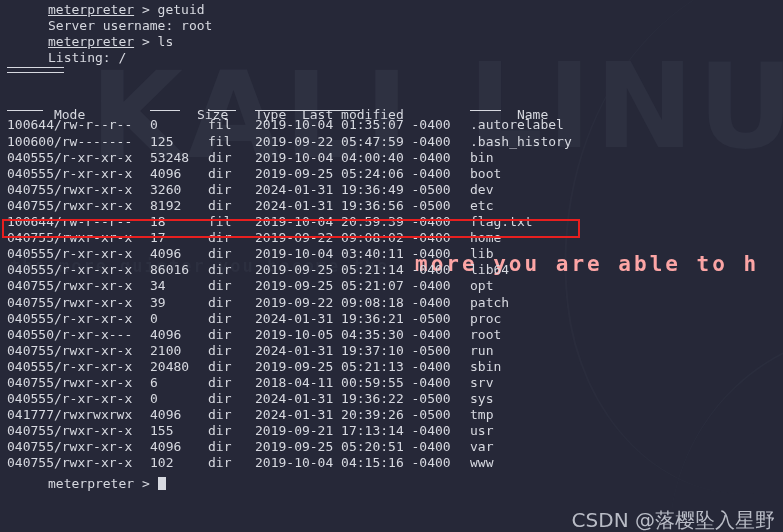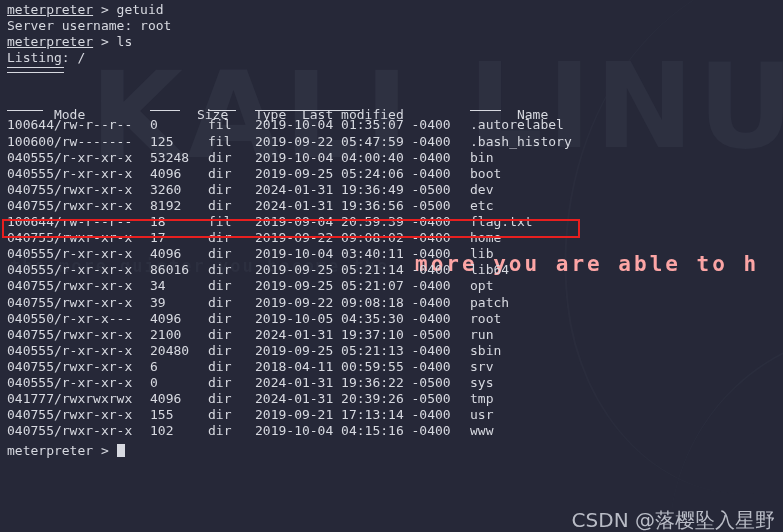--- a/index.html
+++ b/index.html
@@ -81,20 +81,21 @@
     border-top: 2px solid #2a2d3d;
     border-radius: 70% 0 0 0;
     transform: rotate(-10deg);
   }
 
   
   .lines {
     position: relative;
     z-index: 2;
     padding: 2px 0 0 7px;
+    margin-left: 41px;
   }
   .line {
     height: 16.1px;
     white-space: pre;
   }
   .prompt-name {
     text-decoration: underline;
   }
   .listing-rule {
     position: relative;
@@ -210,33 +211,35 @@
       <i class="u-date"></i>
       <i class="u-name"></i>
     </div>
     <div id="rows-container">
         <div class="row"><span class="c-mode">100644/rw-r--r--</span><span class="c-size">0</span><span class="c-type">fil</span><span class="c-date">2019-10-04 01:35:07 -0400</span><span class="c-name">.autorelabel</span></div>
         <div class="row"><span class="c-mode">100600/rw-------</span><span class="c-size">125</span><span class="c-type">fil</span><span class="c-date">2019-09-22 05:47:59 -0400</span><span class="c-name">.bash_history</span></div>
         <div class="row"><span class="c-mode">040555/r-xr-xr-x</span><span class="c-size">53248</span><span class="c-type">dir</span><span class="c-date">2019-10-04 04:00:40 -0400</span><span class="c-name">bin</span></div>
         <div class="row"><span class="c-mode">040555/r-xr-xr-x</span><span class="c-size">4096</span><span class="c-type">dir</span><span class="c-date">2019-09-25 05:24:06 -0400</span><span class="c-name">boot</span></div>
         <div class="row"><span class="c-mode">040755/rwxr-xr-x</span><span class="c-size">3260</span><span class="c-type">dir</span><span class="c-date">2024-01-31 19:36:49 -0500</span><span class="c-name">dev</span></div>
         <div class="row"><span class="c-mode">040755/rwxr-xr-x</span><span class="c-size">8192</span><span class="c-type">dir</span><span class="c-date">2024-01-31 19:36:56 -0500</span><span class="c-name">etc</span></div>
-        <div class="row"><span class="c-mode">100644/rw-r--r--</span><span class="c-size">18</span><span class="c-type">fil</span><span class="c-date">2019-09-04 20:59:39 -0400</span><span class="c-name">flag.txt</span></div>
+        <div class="row"><span class="c-mode">100644/rw-r--r--</span><span class="c-size">18</span><span class="c-type">fil</span><span class="c-date">2019-10-04 20:59:39 -0400</span><span class="c-name">flag.txt</span></div>
         <div class="row"><span class="c-mode">040755/rwxr-xr-x</span><span class="c-size">17</span><span class="c-type">dir</span><span class="c-date">2019-09-22 09:08:02 -0400</span><span class="c-name">home</span></div>
         <div class="row"><span class="c-mode">040555/r-xr-xr-x</span><span class="c-size">4096</span><span class="c-type">dir</span><span class="c-date">2019-10-04 03:40:11 -0400</span><span class="c-name">lib</span></div>
         <div class="row"><span class="c-mode">040555/r-xr-xr-x</span><span class="c-size">86016</span><span class="c-type">dir</span><span class="c-date">2019-09-25 05:21:14 -0400</span><span class="c-name">lib64</span></div>
         <div class="row"><span class="c-mode">040755/rwxr-xr-x</span><span class="c-size">34</span><span class="c-type">dir</span><span class="c-date">2019-09-25 05:21:07 -0400</span><span class="c-name">opt</span></div>
         <div class="row"><span class="c-mode">040755/rwxr-xr-x</span><span class="c-size">39</span><span class="c-type">dir</span><span class="c-date">2019-09-22 09:08:18 -0400</span><span class="c-name">patch</span></div>
+        <div class="row"><span class="c-mode">040555/r-xr-xr-x</span><span class="c-size">0</span><span class="c-type">dir</span><span class="c-date">2024-01-31 19:36:21 -0500</span><span class="c-name">proc</span></div>
         <div class="row"><span class="c-mode">040550/r-xr-x---</span><span class="c-size">4096</span><span class="c-type">dir</span><span class="c-date">2019-10-05 04:35:30 -0400</span><span class="c-name">root</span></div>
         <div class="row"><span class="c-mode">040755/rwxr-xr-x</span><span class="c-size">2100</span><span class="c-type">dir</span><span class="c-date">2024-01-31 19:37:10 -0500</span><span class="c-name">run</span></div>
         <div class="row"><span class="c-mode">040555/r-xr-xr-x</span><span class="c-size">20480</span><span class="c-type">dir</span><span class="c-date">2019-09-25 05:21:13 -0400</span><span class="c-name">sbin</span></div>
         <div class="row"><span class="c-mode">040755/rwxr-xr-x</span><span class="c-size">6</span><span class="c-type">dir</span><span class="c-date">2018-04-11 00:59:55 -0400</span><span class="c-name">srv</span></div>
         <div class="row"><span class="c-mode">040555/r-xr-xr-x</span><span class="c-size">0</span><span class="c-type">dir</span><span class="c-date">2024-01-31 19:36:22 -0500</span><span class="c-name">sys</span></div>
         <div class="row"><span class="c-mode">041777/rwxrwxrwx</span><span class="c-size">4096</span><span class="c-type">dir</span><span class="c-date">2024-01-31 20:39:26 -0500</span><span class="c-name">tmp</span></div>
         <div class="row"><span class="c-mode">040755/rwxr-xr-x</span><span class="c-size">155</span><span class="c-type">dir</span><span class="c-date">2019-09-21 17:13:14 -0400</span><span class="c-name">usr</span></div>
+        <div class="row"><span class="c-mode">040755/rwxr-xr-x</span><span class="c-size">4096</span><span class="c-type">dir</span><span class="c-date">2019-09-25 05:20:51 -0400</span><span class="c-name">var</span></div>
         <div class="row"><span class="c-mode">040755/rwxr-xr-x</span><span class="c-size">102</span><span class="c-type">dir</span><span class="c-date">2019-10-04 04:15:16 -0400</span><span class="c-name">www</span></div>
       </div>
   </div>
 
   <div class="lines" style="padding-top:4px">
     <div class="line"><span>meterpreter &gt; </span><span class="cursor"></span></div>
   </div>
 
   <div id="highlight-box"></div>
 

